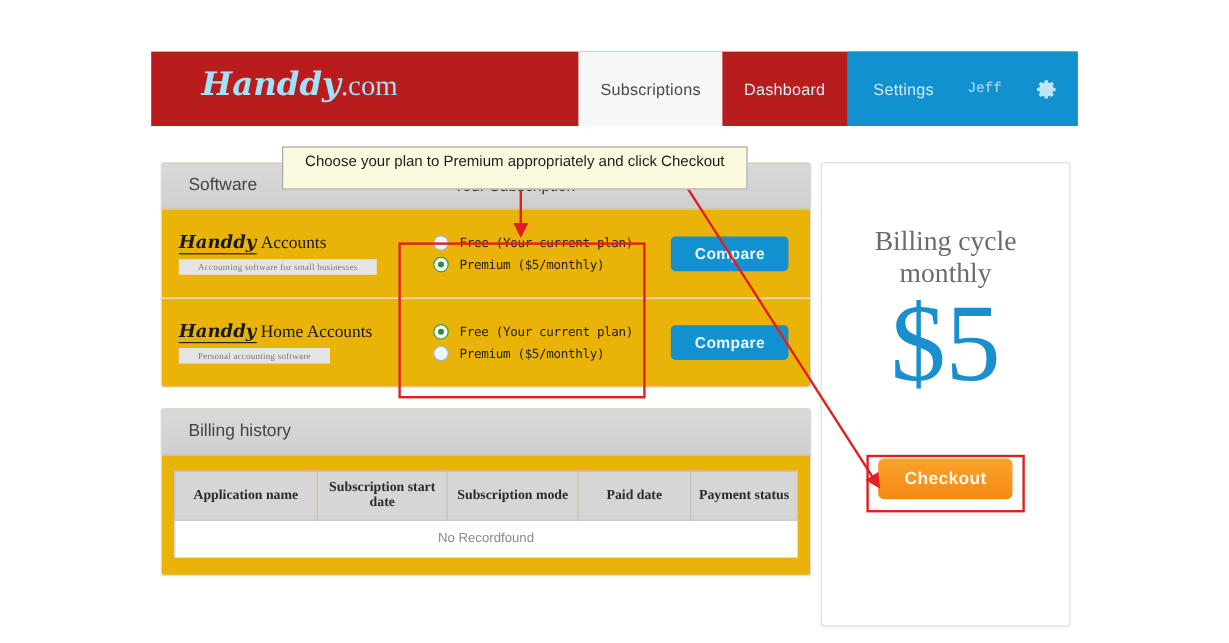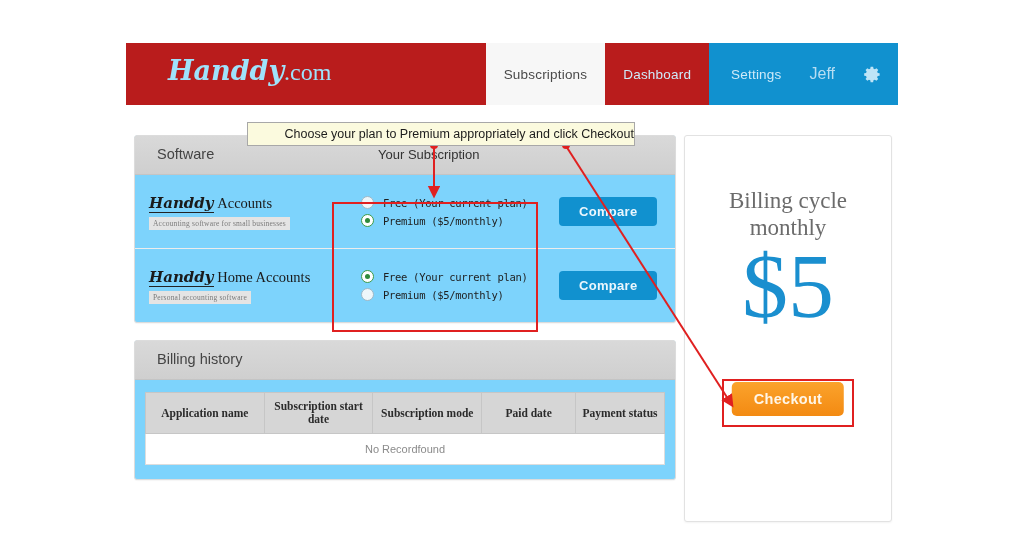--- a/index.html
+++ b/index.html
@@ -76,22 +76,23 @@
     color: #4a4a4a;
   }
   .nav-right {
     background: #1191cf;
     display: flex;
     align-items: center;
     padding: 0 16px 0 22px;
     gap: 28px;
   }
   .nav-user {
-    font-size: 16px;
+    font-size: 12px;
     color: #b7ddf2;
+    font-family: Liberation Mono, monospace;
   }
   .gear-icon {
     width: 19px;
     height: 19px;
     display: block;
   }
 
   
   .content {
     position: absolute;
@@ -103,21 +104,21 @@
   }
 
   
   .left-col {
     position: absolute;
     left: 8px;
     top: 30px;
     width: 542px;
   }
   .panel {
-    background: #7dd3fc;
+    background: #eab308;
     border: 1px solid #dcdcdc;
     border-radius: 3px;
     box-shadow: 0 1px 1px rgba(0,0,0,.04);
     margin-bottom: 17px;
   }
   .panel-head {
     background: #d2d2d2;
     background: linear-gradient(#d9d9d9, #cfcfcf);
     border-bottom: 1px solid #c4c4c4;
     height: 38px;
@@ -170,21 +171,21 @@
     font-family: "Liberation Serif", serif;
     font-size: 14.5px;
     text-align: right;
   }
   .logo-tag {
     margin-top: 4px;
     background: #e4e4e4;
     color: #7a7a7a;
     font-family: "Liberation Serif", serif;
     font-size: 7.5px;
-    padding: 2px 4px;
+    padding: 2px 16px;
     display: inline-block;
     letter-spacing: .2px;
     white-space: nowrap;
   }
 
   .sw-plans {
     width: 208px;
     padding-left: 16px;
     box-sizing: border-box;
   }
@@ -314,31 +315,31 @@
     border-radius: 5px;
     padding: 9px 22px;
     letter-spacing: .3px;
     cursor: pointer;
     white-space: nowrap;
   }
 
   
   .anno-tip {
     position: absolute;
-    left: 247px;
+    left: 235px;
     top: 122px;
     width: 388px;
-    height: 24px;
+    height: 36px;
     background: #fbfade;
     border: 1px solid #a8a8a8;
     box-sizing: border-box;
     font-size: 12.5px;
     color: #1c1c1c;
     line-height: 22px;
-    text-align: right;
+    text-align: center;
     white-space: nowrap;
     z-index: 40;
   }
   .redbox {
     position: absolute;
     border: 2.5px solid #e02020;
     box-sizing: border-box;
     z-index: 35;
     pointer-events: none;
   }

